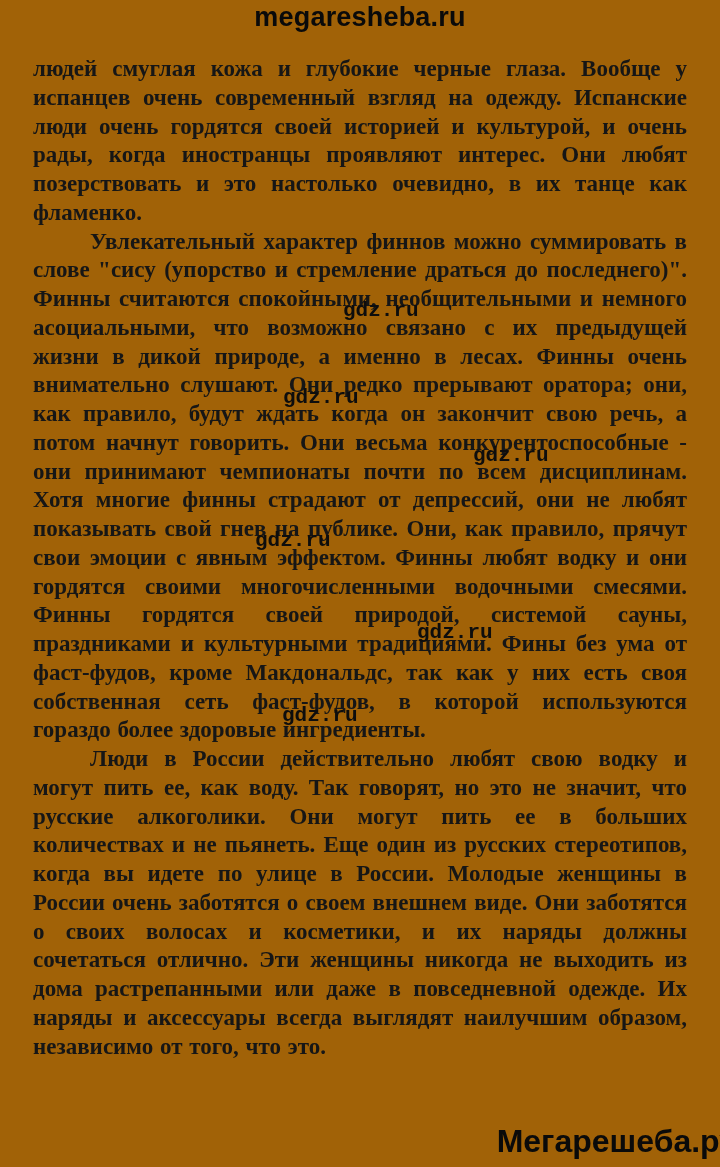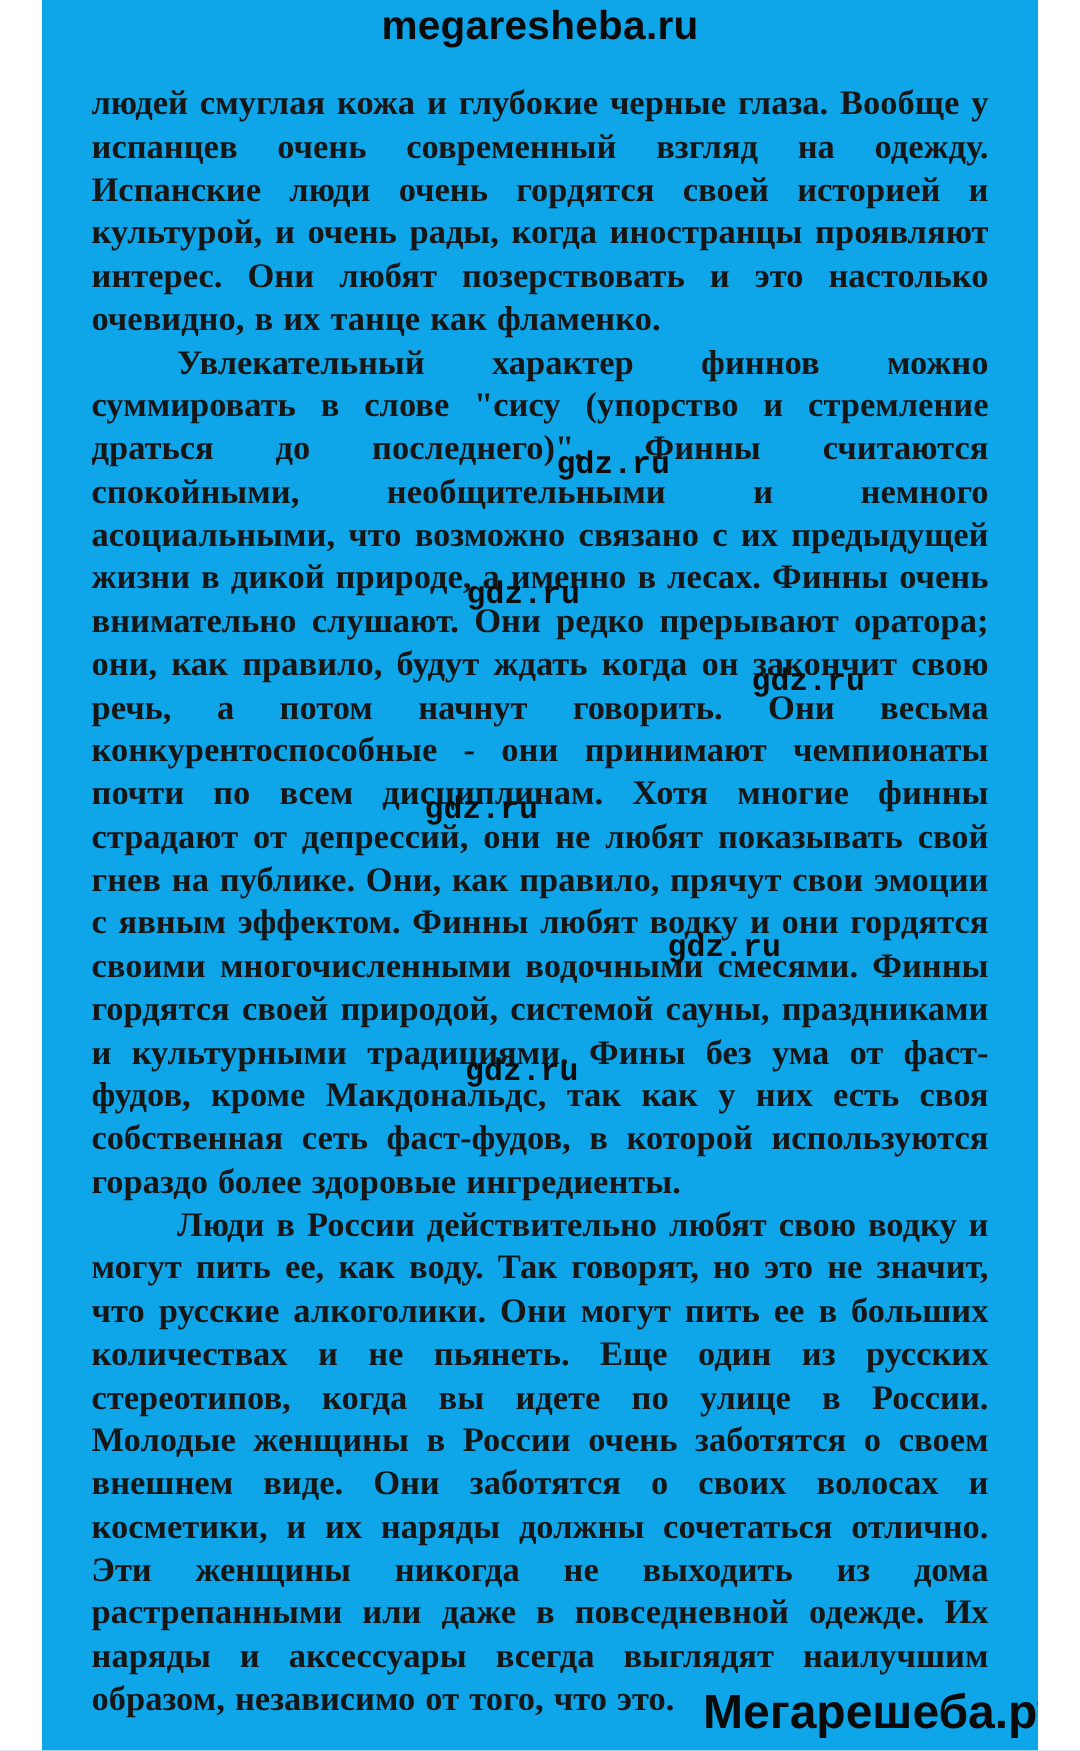--- a/index.html
+++ b/index.html
@@ -1,21 +1,21 @@
 <!DOCTYPE html>
 <html lang="ru"><head>
 <meta charset="utf-8">
 <style>
   html, body { margin:0; padding:0; background:#ffffff; }
   .page {
     position:relative;
-    width:664px;
+    width:720px;
     height:1167px;
     margin:0 auto;
-    background:#0ea5e9;
+    background:#a16207;
     overflow:hidden;
     font-family:"Liberation Serif", serif;
   }
   .site-header {
     padding-top:2px;
     text-align:center;
     font-family:"Liberation Sans", sans-serif;
     font-weight:bold;
     font-size:27px;
     letter-spacing:0.2px;

